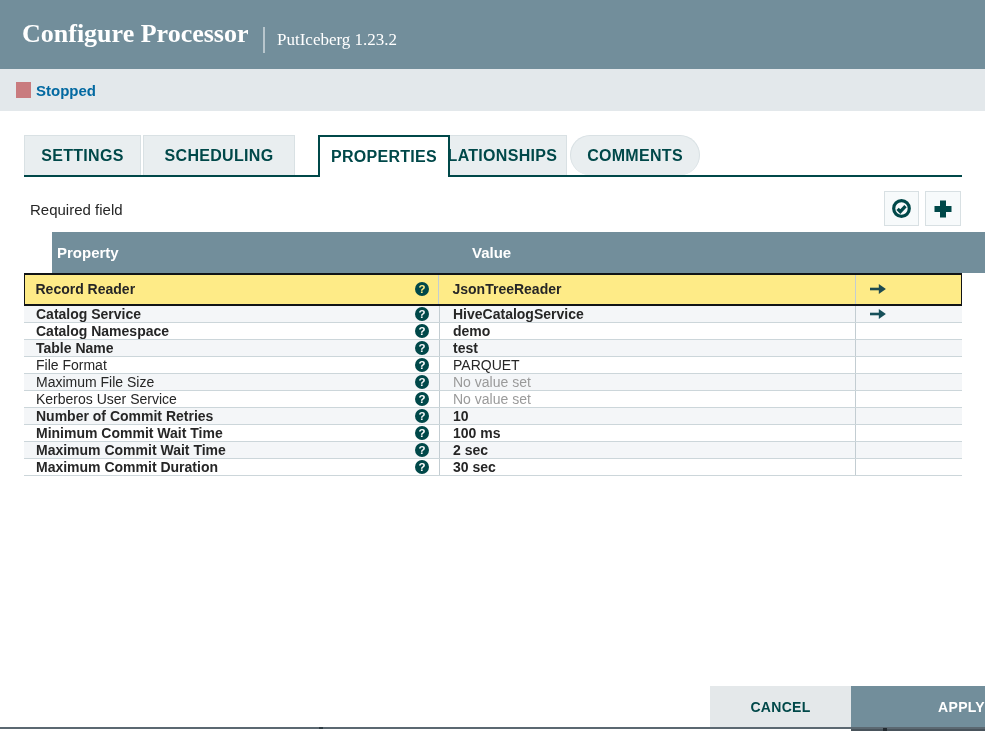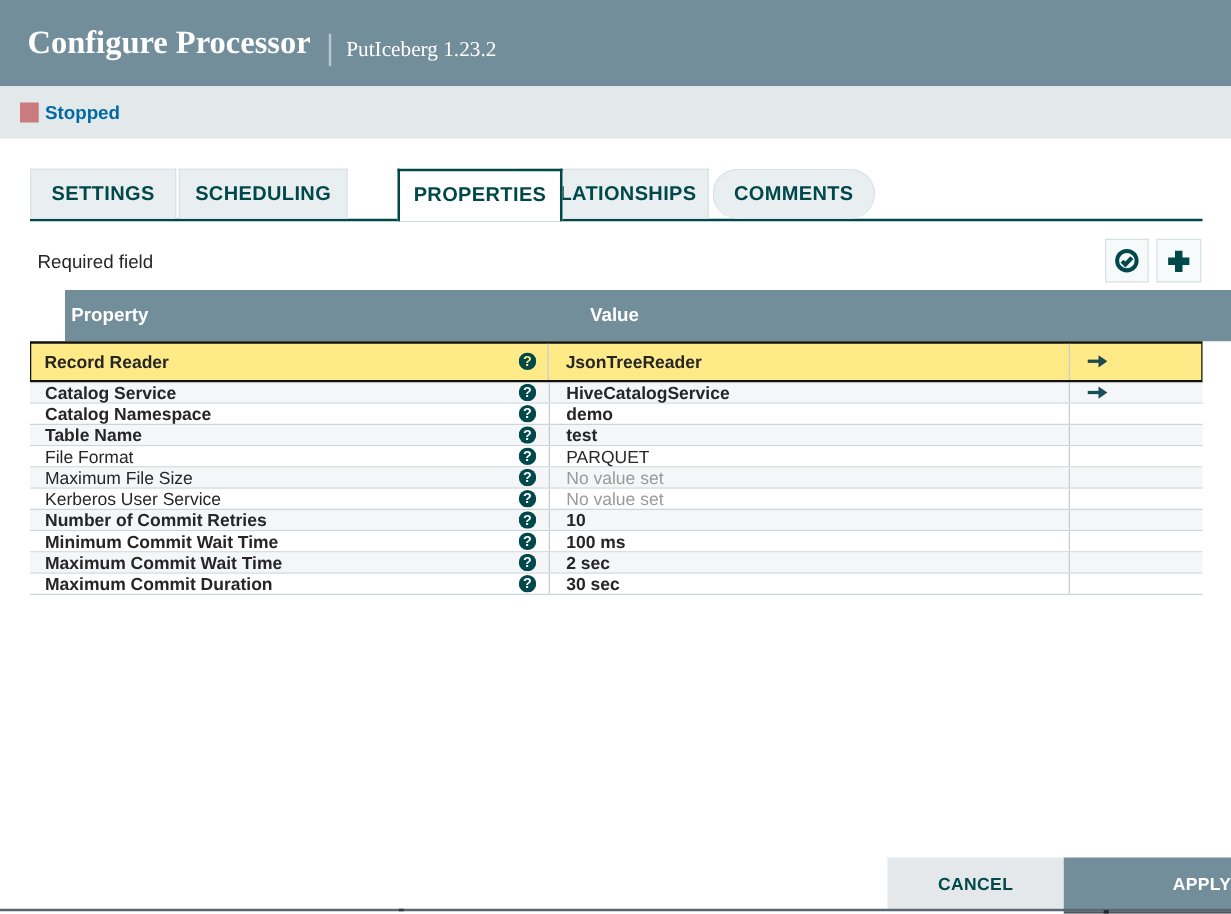--- a/index.html
+++ b/index.html
@@ -81,21 +81,21 @@
   <div id="title">Configure Processor</div>
   <div id="hsep"></div>
   <div id="subtitle">PutIceberg 1.23.2</div>
 
   <div id="status"></div>
   <div id="stopsq"></div>
   <div id="stoptxt">Stopped</div>
 
   <div id="tabline"></div>
   <div class="tab" style="left:24px; width:117px;">SETTINGS</div>
-  <div class="tab" style="left:143px; width:135px;">SCHEDULING</div>
+  <div class="tab" style="left:143px; width:152px;">SCHEDULING</div>
   <div class="tab active" style="left:280px; width:132px;">PROPERTIES</div>
   <div class="tab" style="left:415px; width:152px;">RELATIONSHIPS</div>
   <div class="tab" style="left:570px; width:130px;border-radius:20px;">COMMENTS</div>
 
   <div id="reqfield">Required field</div>
   <div class="sqbtn" style="left:884px; width:35px;">
     <svg width="33" height="33" viewBox="0 0 33 33" style="position:absolute;left:0;top:0;">
       <circle cx="16.5" cy="16.5" r="7.8" fill="none" stroke="#004849" stroke-width="3.2"></circle>
       <path d="M12.6 16.9 L15.3 19.6 L20.5 14.1" fill="none" stroke="#004849" stroke-width="3.3" stroke-linecap="butt"></path>
     </svg>

